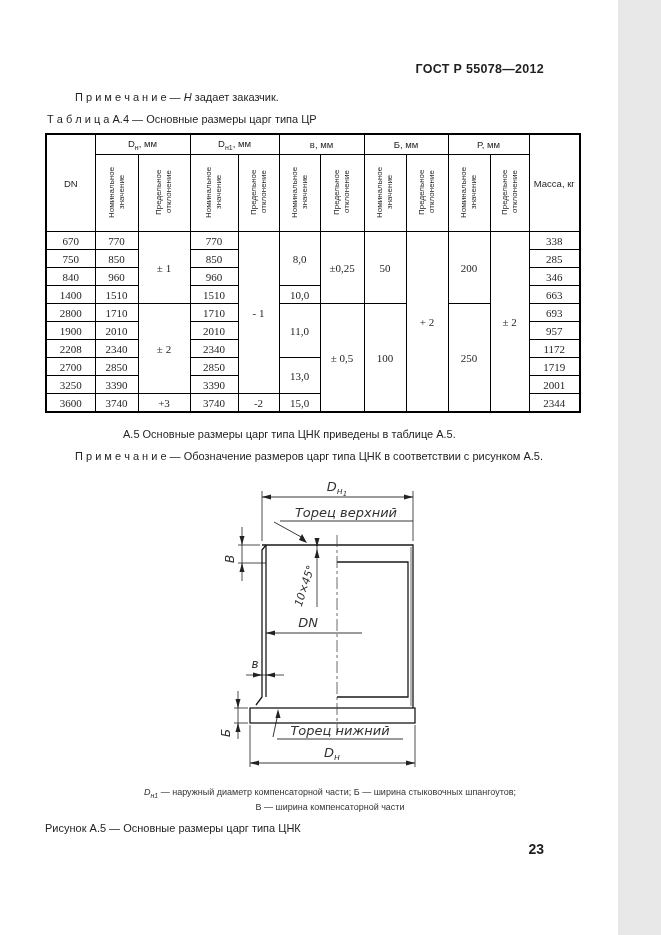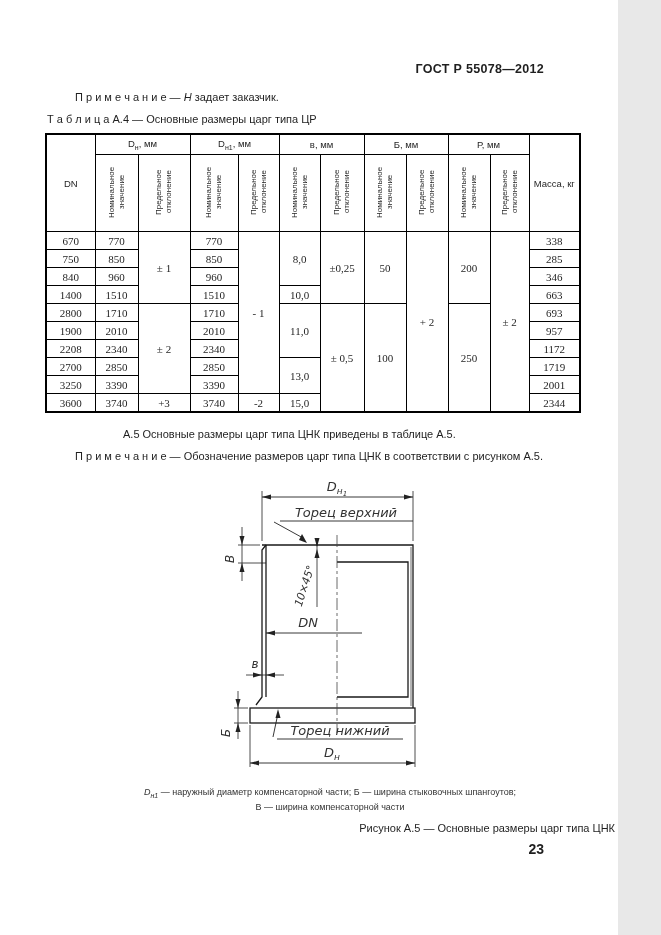--- a/index.html
+++ b/index.html
@@ -19,21 +19,21 @@
   .group{height:19px;}
   .vcell{height:76px;}
   .vtext{display:inline-block;writing-mode:vertical-rl;transform:rotate(180deg);
          height:70px;font-size:8px;line-height:1.25;text-align:center;}
   tbody td{height:17px;font-size:11px;text-align:center;vertical-align:middle;font-family:Liberation Serif, serif;}
   sub{font-size:7px;}
   
   .para-a5{top:428px;left:75px;font-size:11px;margin-left:48px;}
   .note2{top:450px;left:75px;font-size:11px;}
   .footnote{top:786px;left:45px;width:570px;text-align:center;font-size:9px;line-height:1.45;color:#333;}
-  .fig-caption{top:822px;left:45px;width:570px;text-align:right;font-size:11px;}
+  .fig-caption{top:822px;left:45px;width:570px;text-align:left;font-size:11px;}
   .page-num{top:841px;right:74px;font-size:14px;font-weight:bold;}
   
   .fig{top:475px;left:160px;}
   .fig text{font-family:"DejaVu Sans", sans-serif;font-style:italic;fill:#333;}
 </style>
 </head>
 <body>
 
 <div id="page">
 

